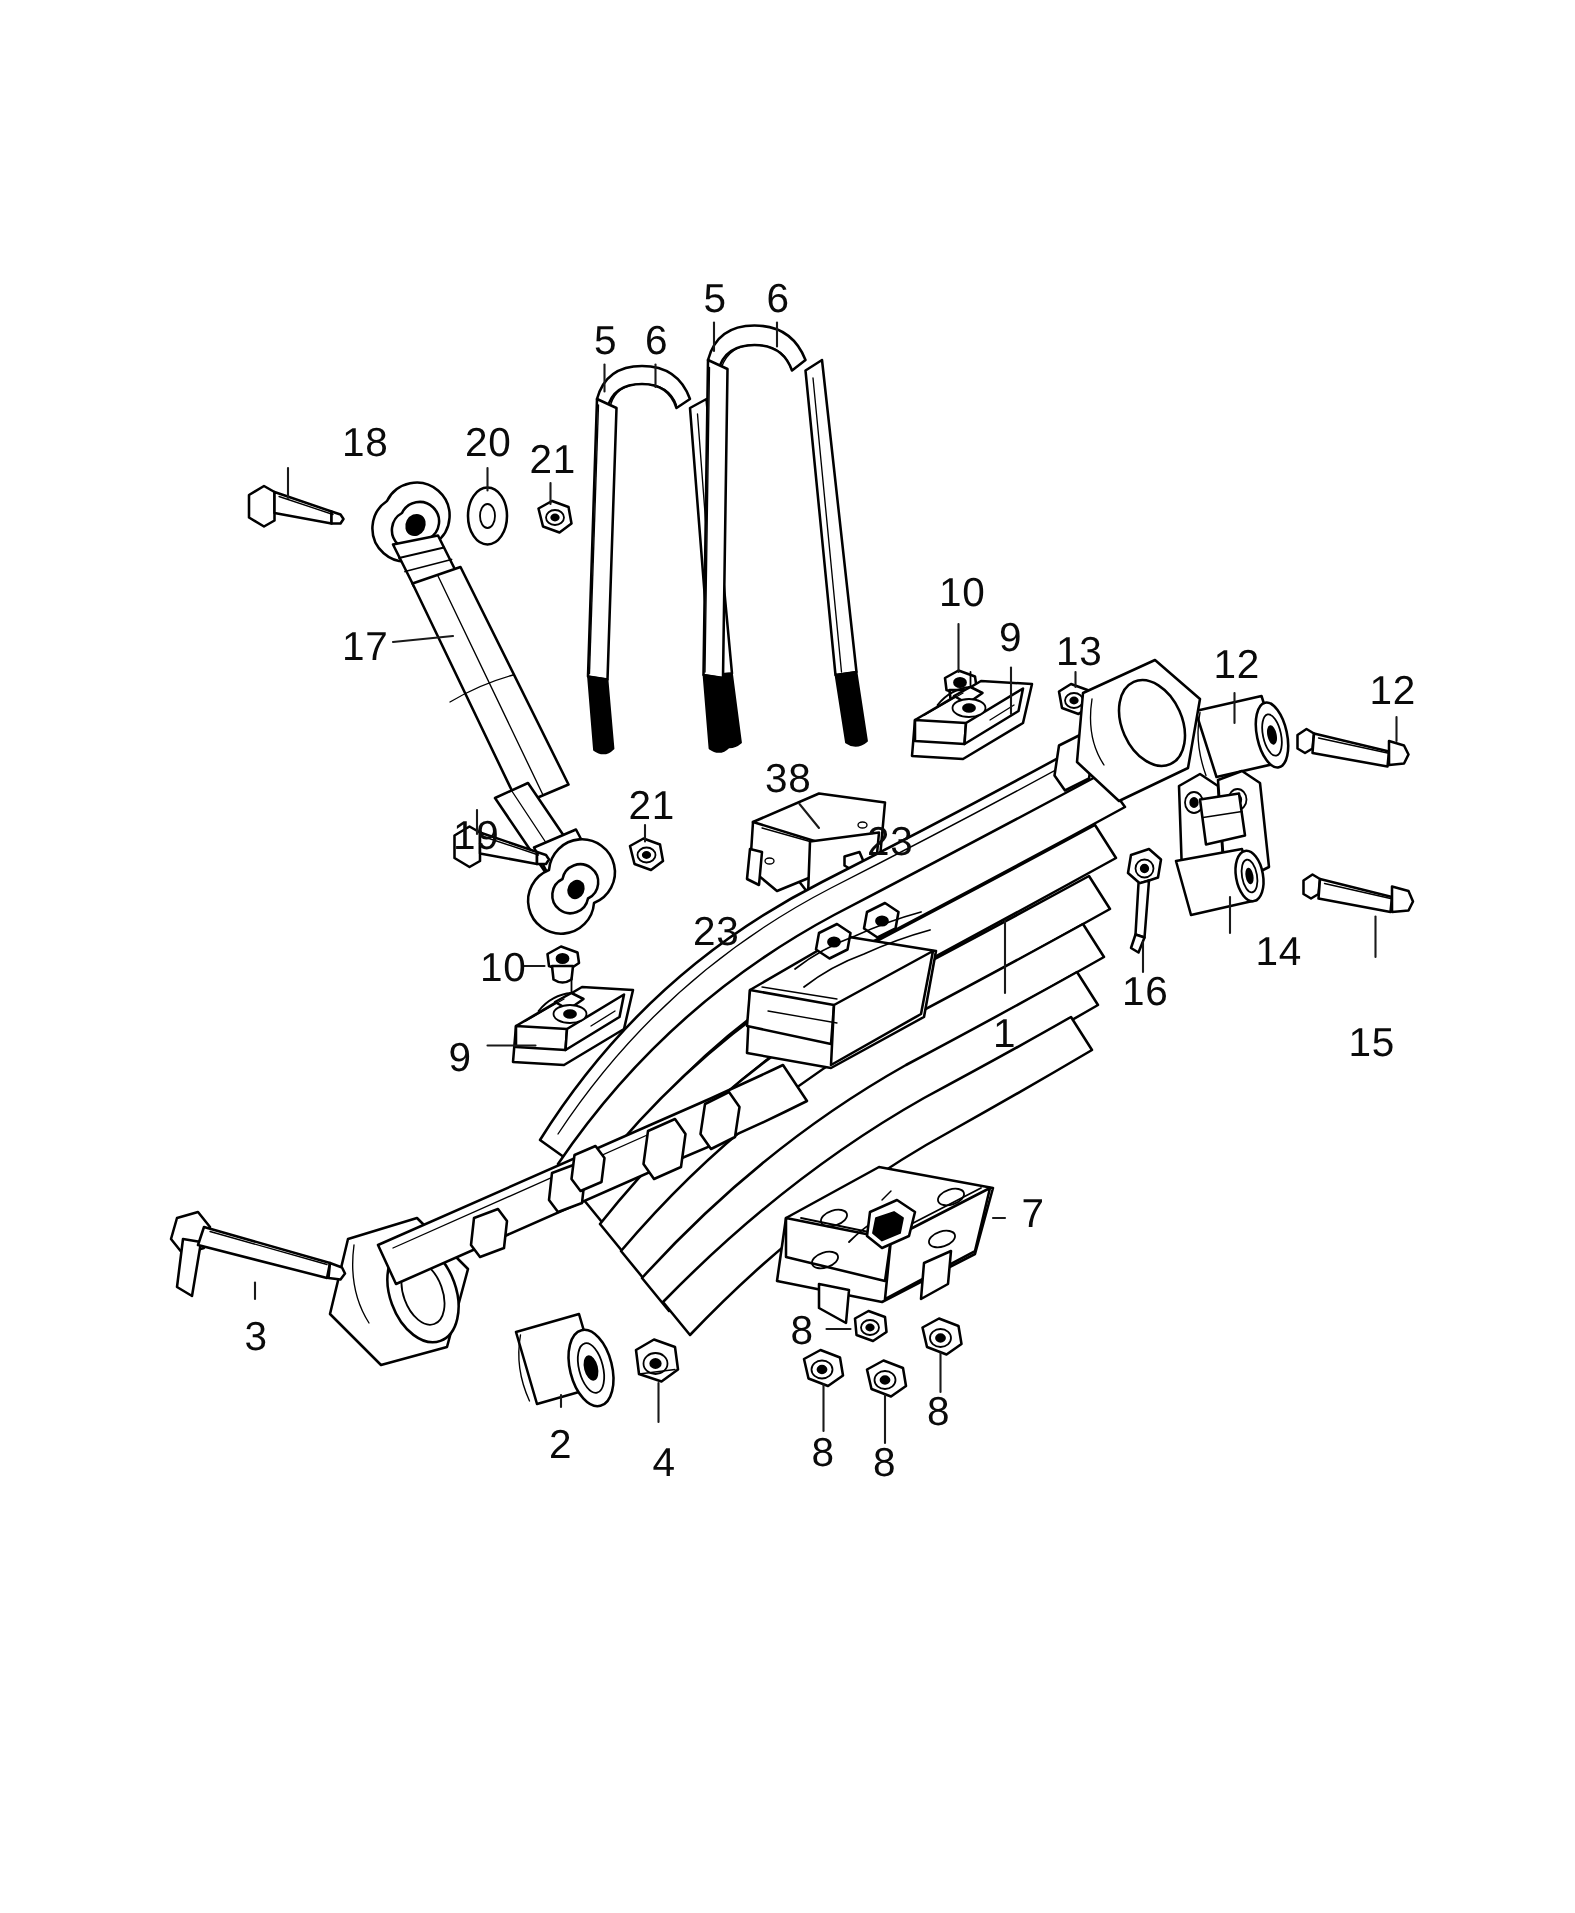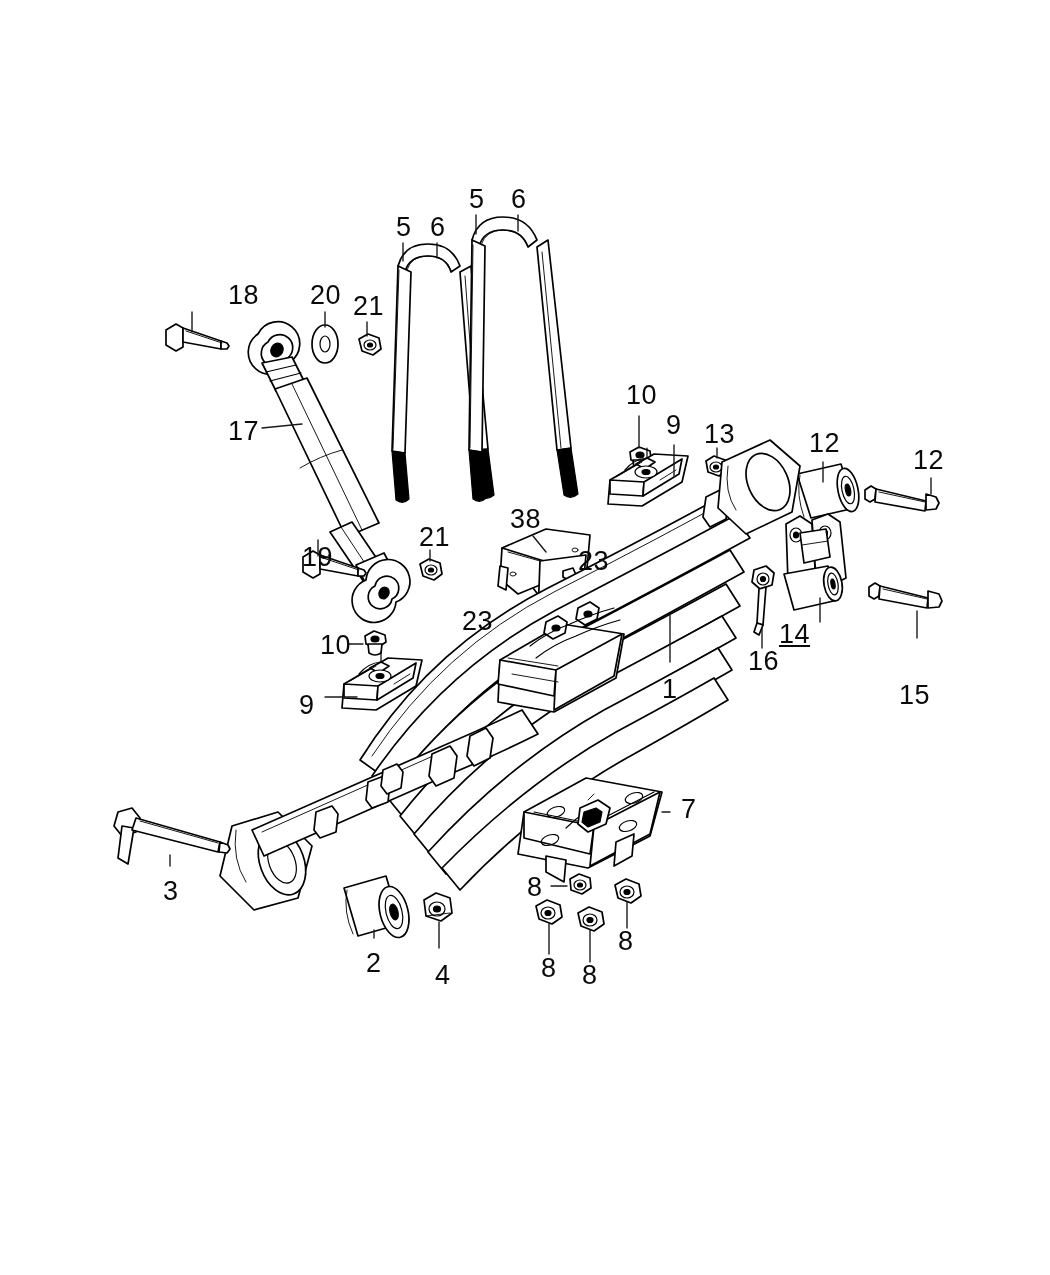--- a/index.html
+++ b/index.html
@@ -418,21 +418,21 @@
   <div class="callout-label" style="left:618px; top:928px;">8</div>
   <div class="callout-label" style="left:541px; top:955px;">8</div>
   <div class="callout-label" style="left:582px; top:962px;">8</div>
   <div class="callout-label" style="left:666px; top:412px;">9</div>
   <div class="callout-label" style="left:299px; top:692px;">9</div>
   <div class="callout-label" style="left:626px; top:382px;">10</div>
   <div class="callout-label" style="left:320px; top:632px;">10</div>
   <div class="callout-label" style="left:809px; top:430px;">12</div>
   <div class="callout-label" style="left:913px; top:447px;">12</div>
   <div class="callout-label" style="left:704px; top:421px;">13</div>
-  <div class="callout-label" style="left:779px; top:621px;text-decoration:underline;">14</div>
+  <div class="callout-label" style="left:837px; top:621px;">14</div>
   <div class="callout-label" style="left:899px; top:639px;margin-top:43px;">15</div>
   <div class="callout-label" style="left:748px; top:648px;text-align:right;">16</div>
   <div class="callout-label" style="left:228px; top:418px;">17</div>
   <div class="callout-label" style="left:180px; top:282px;margin-left:48px;">18</div>
   <div class="callout-label" style="left:302px; top:508px;margin-top:36px;">19</div>
   <div class="callout-label" style="left:310px; top:282px;">20</div>
   <div class="callout-label" style="left:353px; top:293px;">21</div>
   <div class="callout-label" style="left:419px; top:524px;">21</div>
   <div class="callout-label" style="left:510px; top:506px;">38</div>
   <div class="callout-label" style="left:578px; top:548px;">23</div>

